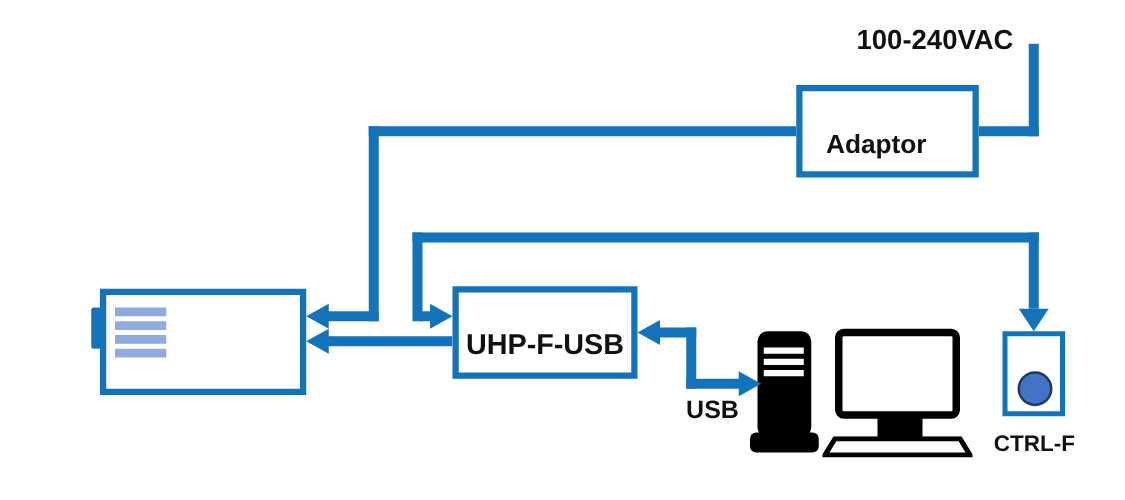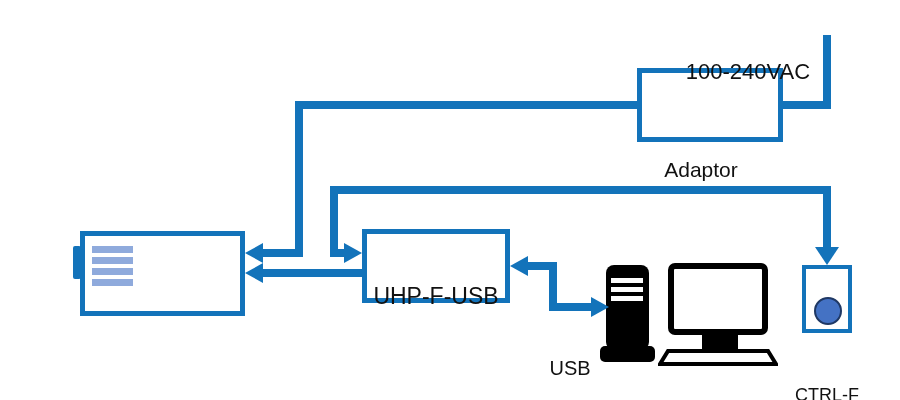--- a/index.html
+++ b/index.html
@@ -6,22 +6,22 @@
   .canvas {
     position:relative; width:900px; height:400px; background:#ffffff;
     font-family:"Liberation Sans", sans-serif; overflow:hidden;
   }
   .seg { position:absolute; background:var(--line,#1373BA); }
   .box {
     position:absolute; background:#ffffff; box-sizing:border-box;
     border:5px solid var(--line,#1373BA);
   }
   .lbl {
-    position:absolute; font-weight:normal; color:var(--text,#111111);
-    text-align:center; white-space:nowrap; line-height:1.15;margin-top:40px;
+    position:absolute; font-weight:bold; color:var(--text,#111111);
+    text-align:center; white-space:nowrap; line-height:1.15;
   }
   .tri { position:absolute; width:0; height:0; }
   .tri-left  { border-top:10px solid transparent; border-bottom:10px solid transparent; border-right:18px solid var(--line,#1373BA); }
   .tri-right { border-top:10px solid transparent; border-bottom:10px solid transparent; border-left:18px solid var(--line,#1373BA); }
   .tri-down  { border-left:12px solid transparent; border-right:12px solid transparent; border-top:18px solid var(--line,#1373BA); }
   .vent { position:absolute; left:12px; width:41px; height:7px; background:var(--vent,#8FAADC); }
   .tower { position:absolute; background:var(--icon,#000); border-radius:8px; }
   .stripe { position:absolute; left:5px; width:32px; height:5px; background:#ffffff; }
   .knob {
     position:absolute; border-radius:50%;
@@ -80,18 +80,18 @@
   </svg>
 
   <div class="tri tri-left" style="left:245px; top:243px;"></div>
   <div class="tri tri-left" style="left:245px; top:263px;"></div>
   <div class="tri tri-right" style="left:344px; top:243px;"></div>
   <div class="tri tri-down" style="left:815px; top:247px;"></div>
   <div class="tri tri-left" style="left:510px; top:256px;"></div>
   <div class="tri tri-right" style="left:591px; top:297px;"></div>
 
   <div class="lbl" style="left:678px; top:19px; width:140px; font-size:22px;">100-240VAC</div>
-  <div class="lbl" style="left:637px; top:118px; width:128px; font-size:21px;">Adaptor</div>
-  <div class="lbl" style="left:362px; top:243px; width:148px; font-size:23px;">UHP-F-USB</div>
+  <div class="lbl" style="left:637px; top:104px; width:128px; font-size:21px;">Adaptor</div>
+  <div class="lbl" style="left:362px; top:262px; width:148px; font-size:23px;">UHP-F-USB</div>
   <div class="lbl" style="left:542px; top:317px; width:56px; font-size:20px;">USB</div>
   <div class="lbl" style="left:795px; top:345px; width:64px; font-size:18px;">CTRL-F</div>
 
 </div>
 
 </body></html>

